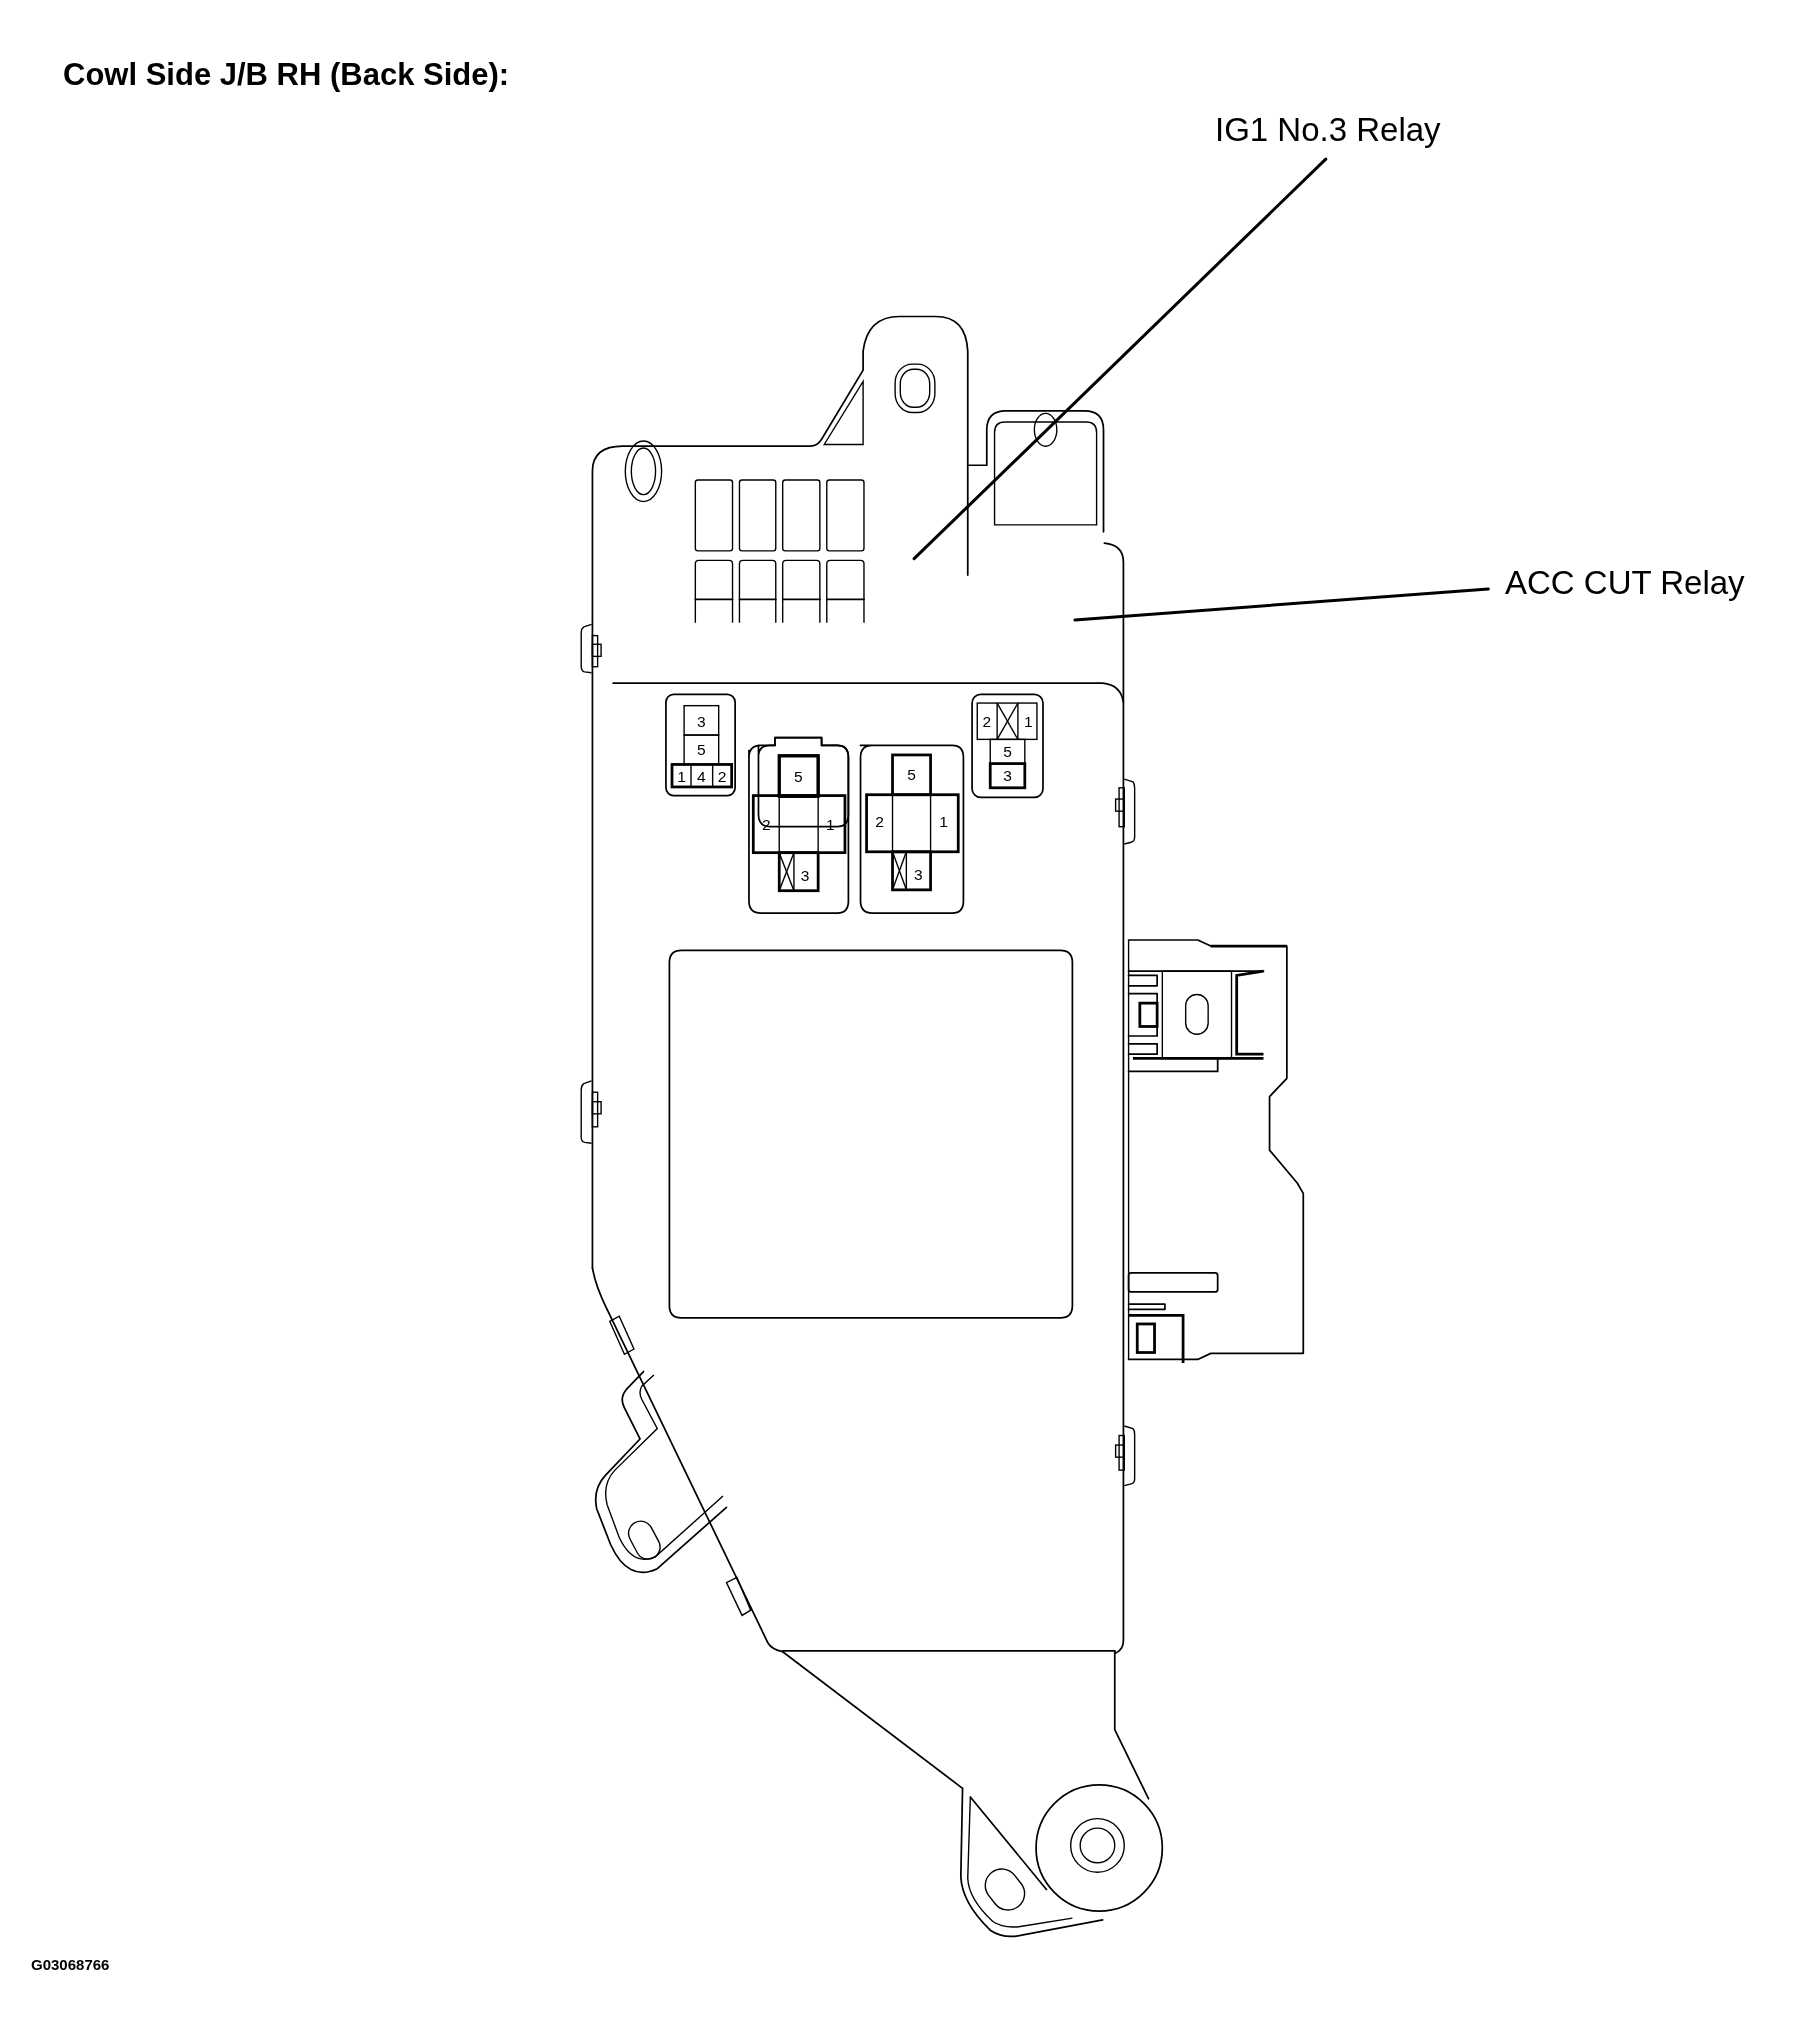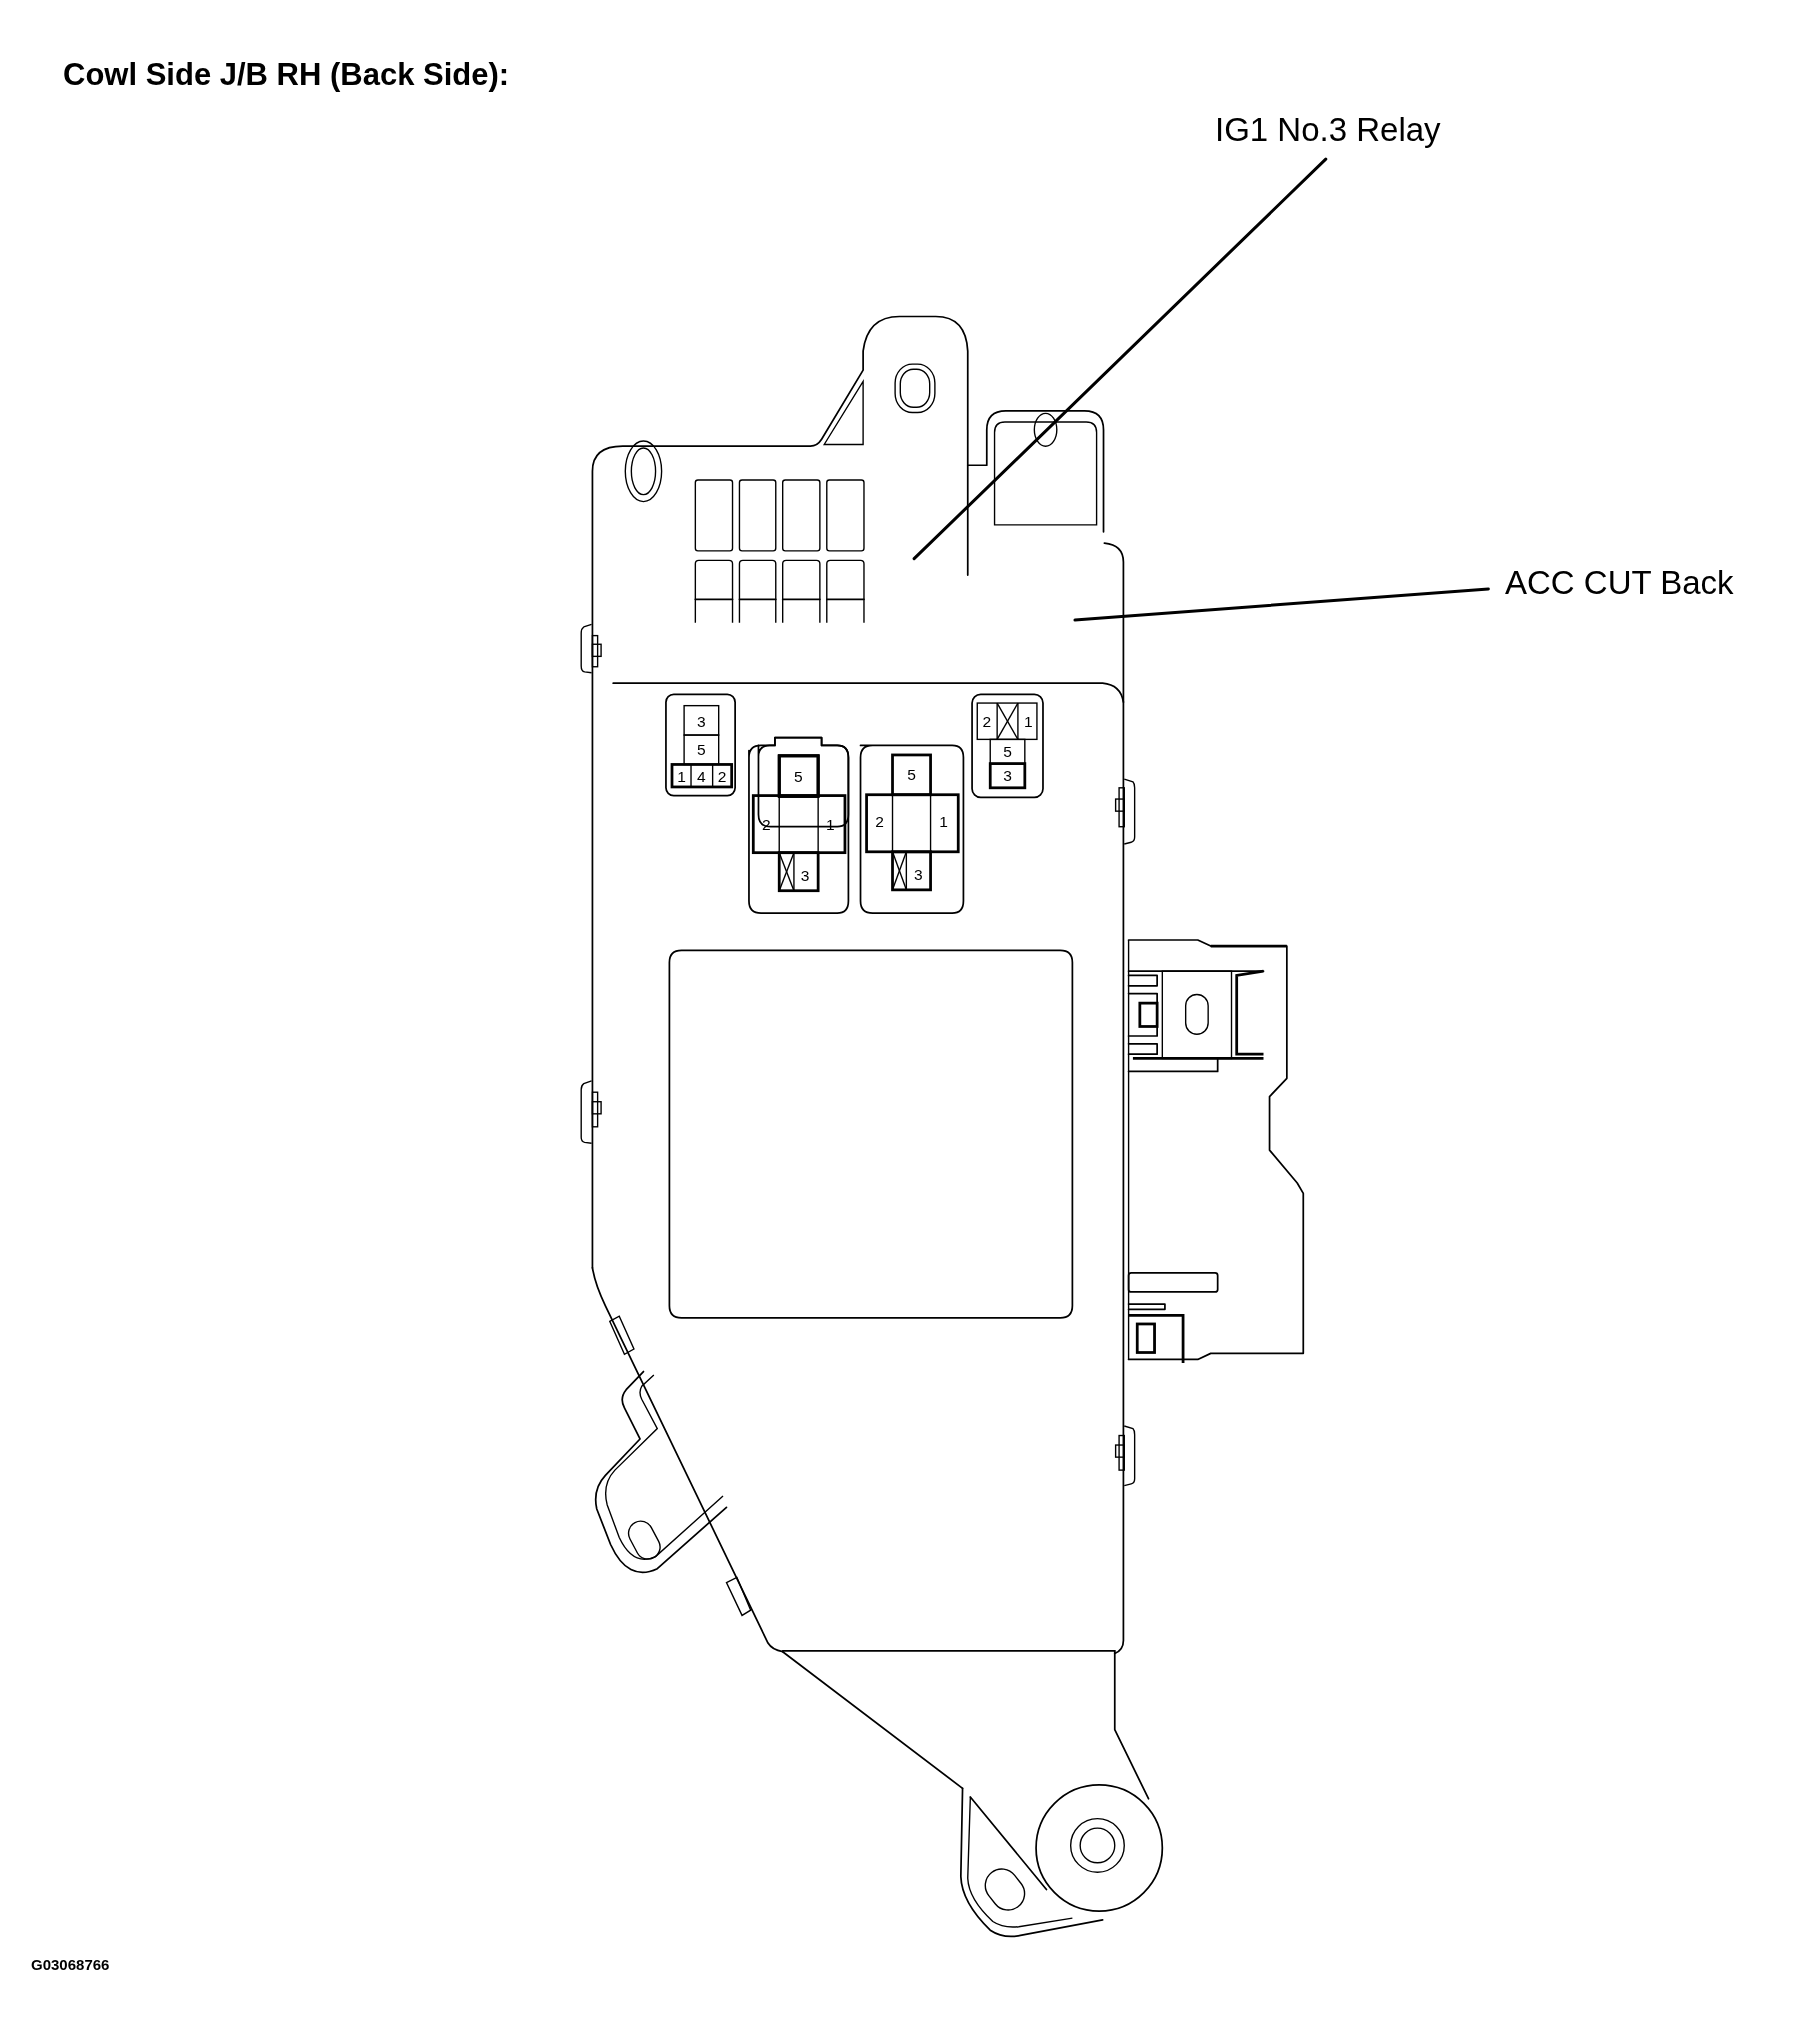--- a/index.html
+++ b/index.html
@@ -12,21 +12,21 @@
   svg .thick { fill: none; stroke: #000; stroke-width: 3.2; }
   svg .thin { fill: none; stroke: #000; stroke-width: 1.6; }
   svg .leader { fill: none; stroke: #000; stroke-width: 3.5; stroke-linecap: round; }
   svg text.pin { font-family: "Liberation Sans", sans-serif; font-size: 18px; fill: #000; text-anchor: middle; dominant-baseline: central; }
 </style>
 </head>
 <body>
 
 <div class="title">Cowl Side J/B RH (Back Side):</div>
 <div class="label" style="left:1215px; top:111px;">IG1 No.3 Relay</div>
-<div class="label" style="left:1505px; top:564px;">ACC CUT Back</div>
+<div class="label" style="left:1505px; top:564px;">ACC CUT Relay</div>
 <div class="fig-id">G03068766</div>
 
 <svg class="diagram" width="1798" height="2040" viewBox="0 0 2079 2359" xmlns="http://www.w3.org/2000/svg">
 
   <g>
 
     <path class="ln" d="M685,1466 L685,545 Q685,516 720,516 L937,516 Q945,516 950,508 L998,428 L998,406 Q1003,366 1040,366 L1082,366 Q1117,366 1119,406 L1119,665"></path>
 
     <path class="thin" d="M953,514 L998,441 L998,514 Z"></path>
 

